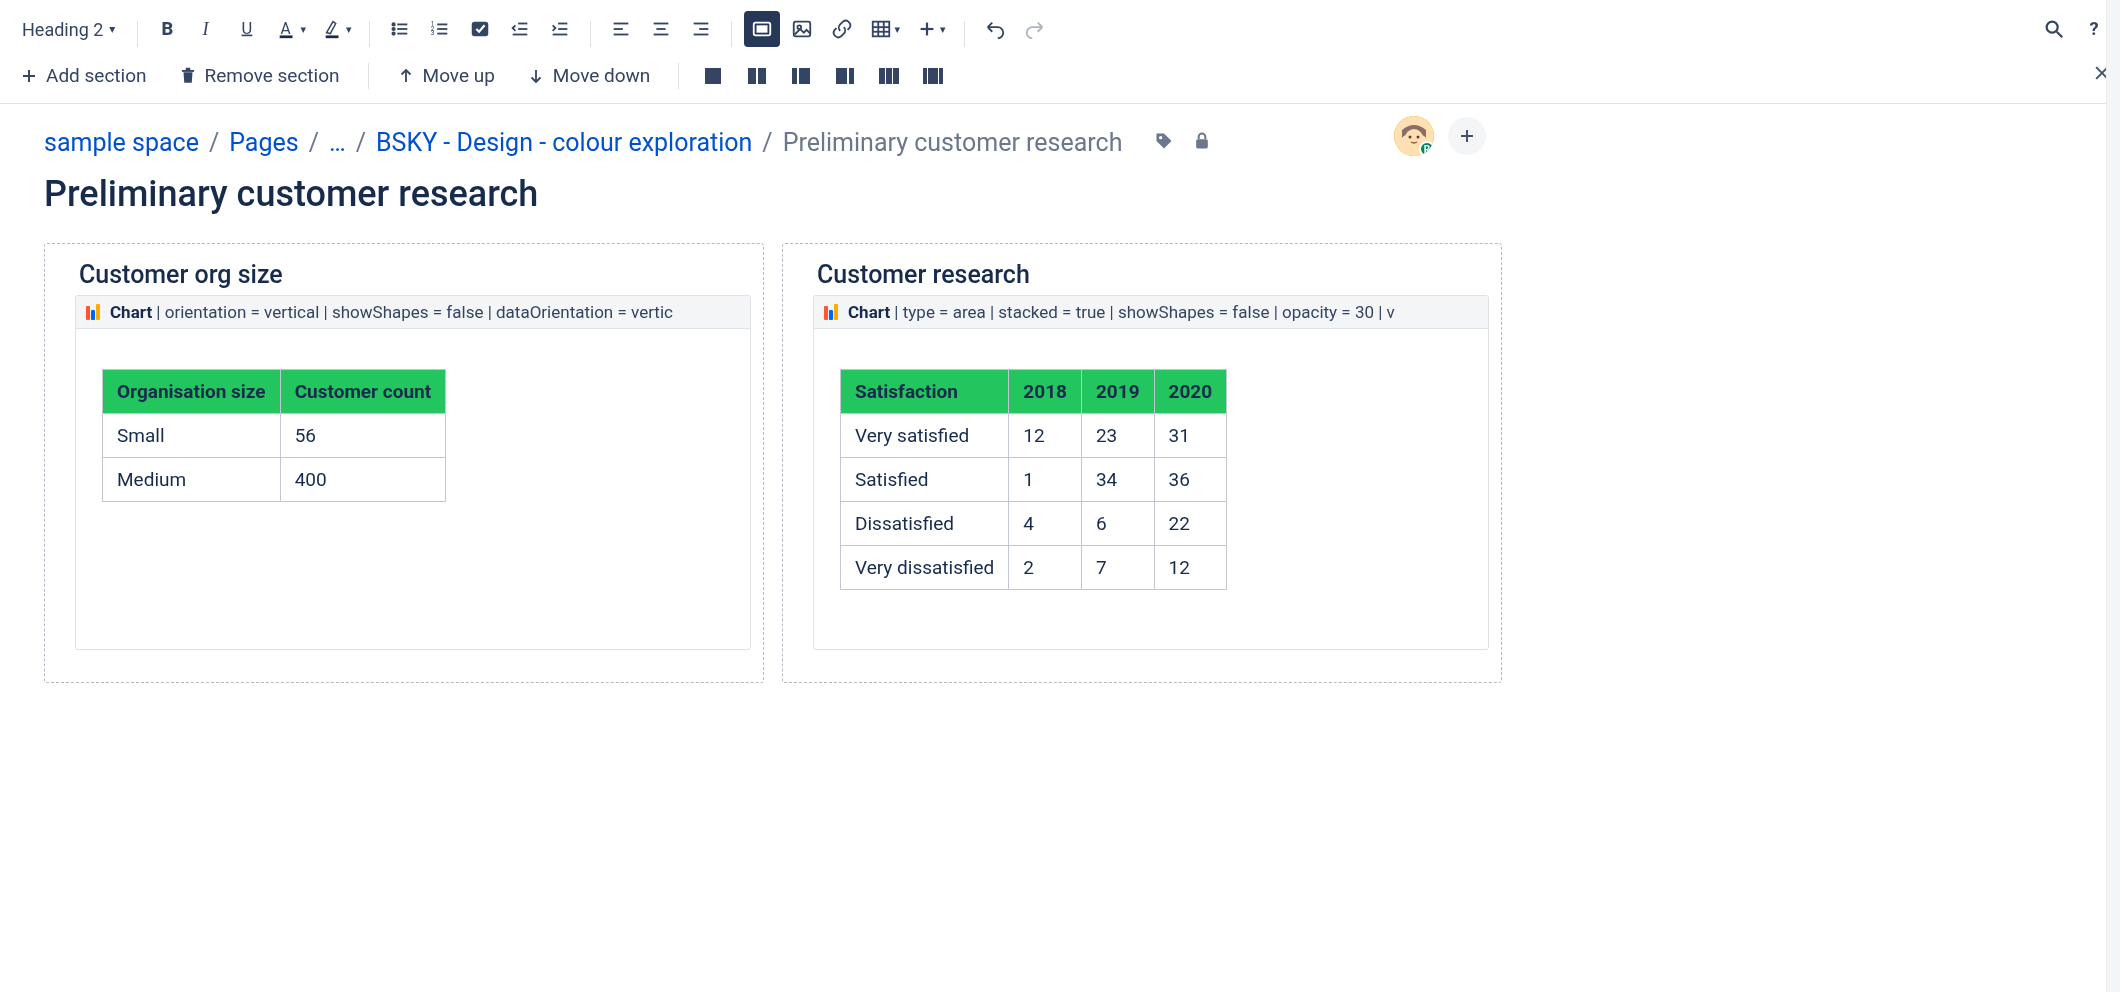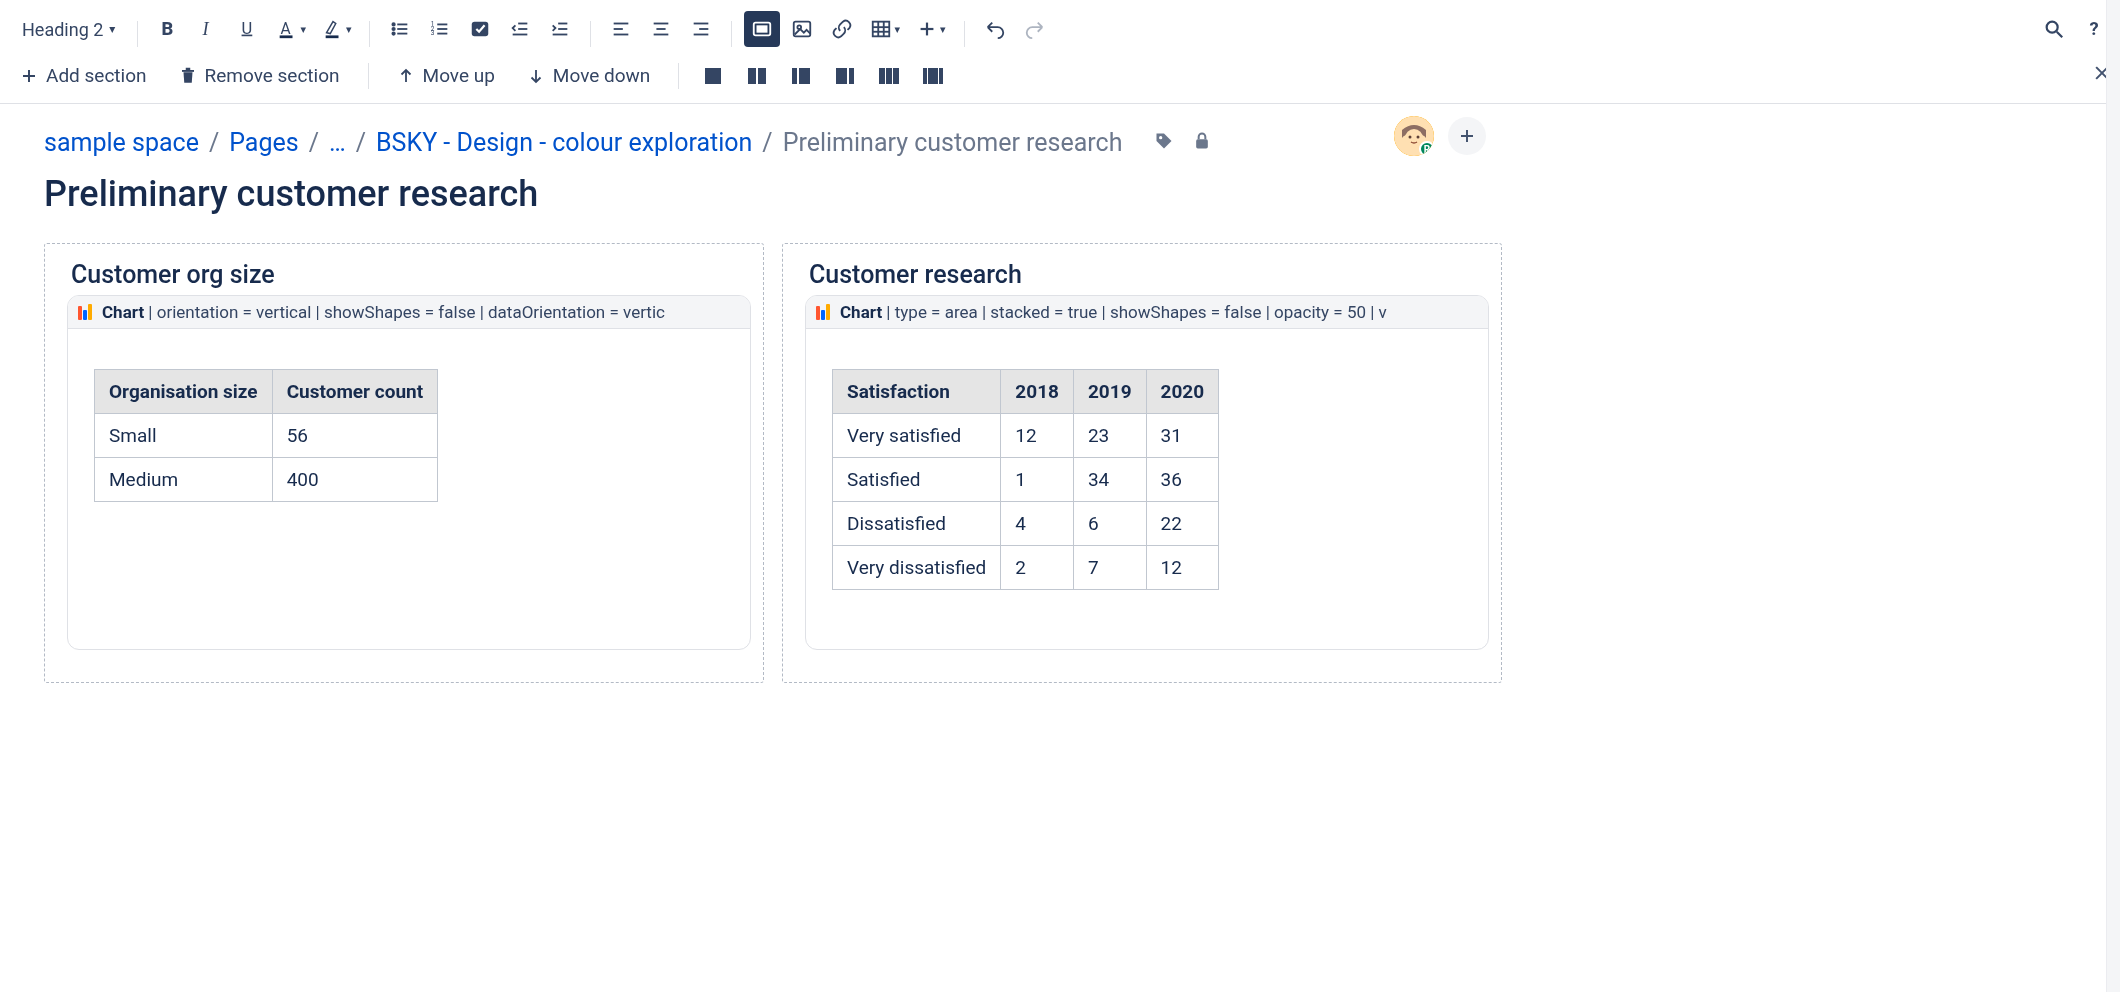--- a/index.html
+++ b/index.html
@@ -26,36 +26,36 @@
   .bc-icons { display:inline-flex; gap:18px; margin-left:22px; color:#6B778C; }
   
   .avatar-wrap { position:absolute; right:60px; top:12px; display:flex; align-items:center; gap:14px;}
   .avatar { width:40px; height:40px; border-radius:50%; background:#FFAB00; display:flex; align-items:center; justify-content:center; overflow:hidden; position:relative;}
   .avatar .badge { position:absolute; bottom:-1px; right:-1px; width:16px; height:16px; border-radius:50%; background:#00875A; color:white; font-size:10px; font-weight:bold; display:flex; align-items:center; justify-content:center; border:2px solid white;}
   .add-collab { width:38px; height:38px; border-radius:50%; background:#F4F5F7; color:#42526E; display:flex; align-items:center; justify-content:center; font-size:24px; cursor:pointer;}
   
   h1.page-title { font-size:36px; font-weight:500; color:#172B4D; margin:16px 0 28px 0; }
   
   .columns { display:flex; gap:18px; }
-  .col { flex:1; border:1.5px dashed #B3BAC5; border-radius:3px; padding:8px 10px 14px 20px; min-height:440px; }
+  .col { flex:1; border:1.5px dashed #B3BAC5; border-radius:3px; padding:8px 10px 14px 28px; min-height:440px; }
   .col h2 { font-size:25px; font-weight:500; color:#172B4D; margin:8px 6px 6px 6px; }
   
-  .macro { border:1px solid #DFE1E6; border-radius:12px; overflow:hidden; margin:0 2px; }
+  .macro { border:1px solid #DFE1E6; border-radius:3px; overflow:hidden; margin:0 2px; }
   .macro-header { background:#F4F5F7; padding:6px 10px; display:flex; align-items:center; gap:10px; font-size:17px; color:#344563; white-space:nowrap; overflow:hidden; border-bottom:1px solid #DFE1E6;}
   .macro-header .macro-title { font-weight:700; color:#172B4D; }
   .macro-header .chart-icon { display:inline-flex; gap:1px; align-items:flex-end; height:16px;}
   .macro-header .bar { width:4px; border-radius:1px;}
   .macro-header .bar.r { height:14px; background:#FF5630;}
   .macro-header .bar.b { height:10px; background:#0065FF;}
   .macro-header .bar.y { height:16px; background:#FFAB00;}
   .macro-body { padding:40px 26px 26px 26px; min-height:320px; }
   
   table.data { border-collapse:collapse; }
   table.data th, table.data td { border:1px solid #C1C7D0; padding:10px 14px; text-align:left; font-size:19px; color:#172B4D; }
-  table.data th { background:#e5e5e5; font-weight:700; }
+  table.data th { background:#22c55e; font-weight:700; }
   
   .scroll-edge { position:fixed; right:0; top:0; bottom:0; width:14px; background:#F4F5F7; border-left:1px solid #EBECF0;}
   
   .close-x { position:absolute; right:8px; cursor:pointer; color:#42526E; font-size:20px;}
 </style>
 </head>
 <body>
 
 <div class="toolbar">
   <div class="text-style">
@@ -380,21 +380,21 @@
 
     <div class="col">
       <h2>Customer research</h2>
       <div class="macro">
         <div class="macro-header">
           <span class="chart-icon">
               <span class="bar r"></span>
               <span class="bar b"></span>
               <span class="bar y"></span>
             </span>
-          <span><span class="macro-title">Chart</span><span> | type = area | stacked = true | showShapes = false | opacity = 50 | v</span></span>
+          <span><span class="macro-title">Chart</span><span> | type = area | stacked = true | showShapes = false | opacity = 30 | v</span></span>
         </div>
         <div class="macro-body">
           <table class="data">
             <thead>
                 <tr id="t2-head">
                   <th>Satisfaction</th>
                   <th>2018</th>
                   <th>2019</th>
                   <th>2020</th>
                 </tr>

